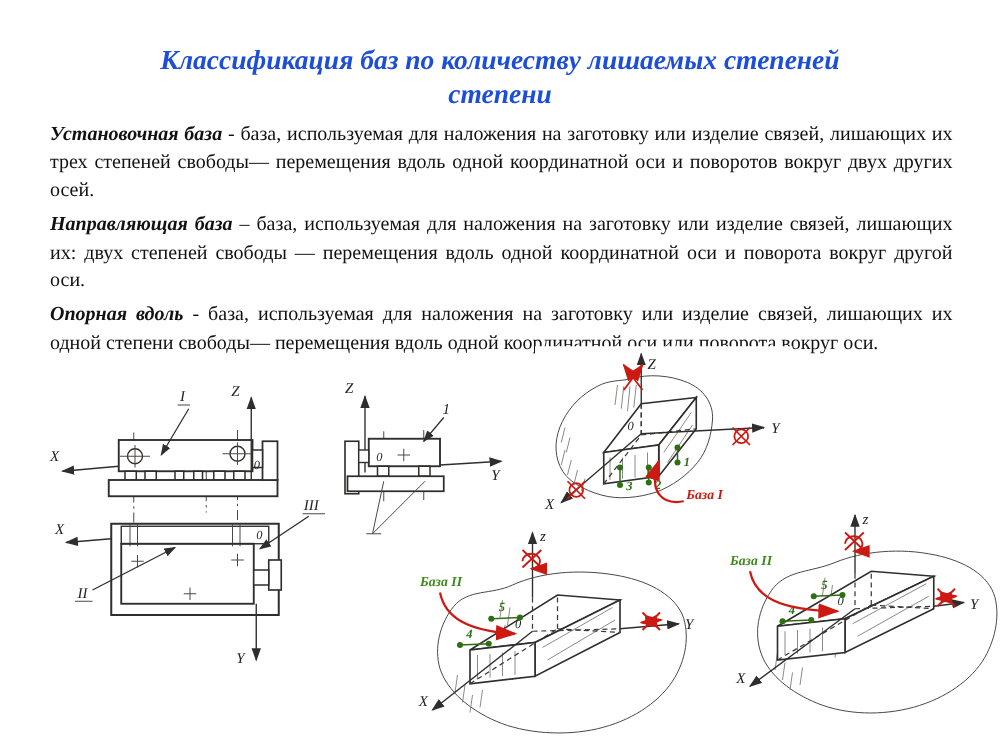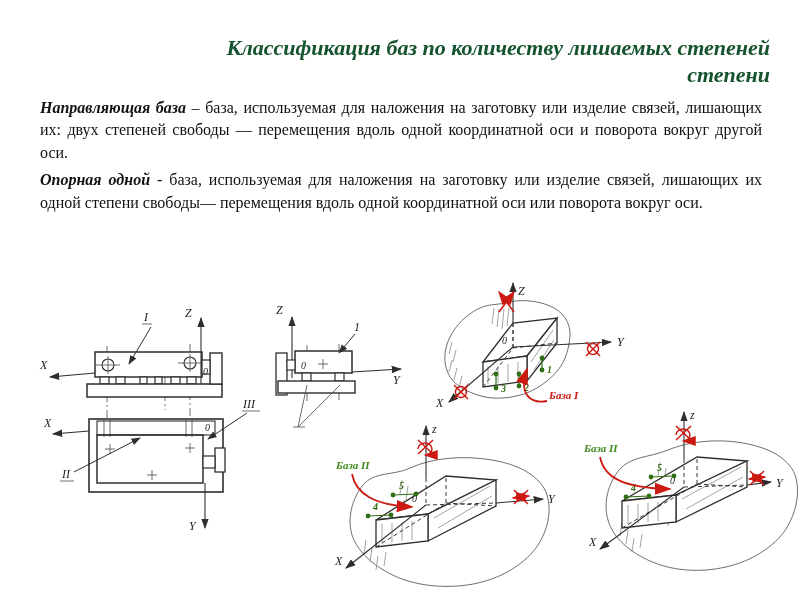--- a/index.html
+++ b/index.html
@@ -1,19 +1,19 @@
 <!DOCTYPE html>
 <html><head>
 <meta charset="utf-8">
 <style>
   html,body{margin:0;padding:0;background:#fff;}
   .slide{position:relative;width:800px;height:600px;background:#ffffff;overflow:hidden;
          font-family:"Liberation Serif",serif;color:#0b0b0b;}
-  .title{margin:34px 30px 0 30px;text-align:right;font-weight:bold;font-style:italic;
-         font-size:22px;line-height:27px;color:#14532d;}
+  .title{margin:34px 30px 0 30px;text-align:center;font-weight:bold;font-style:italic;
+         font-size:22px;line-height:27px;color:#1d4ed8;}
   .paras{margin:9px 38px 0 40px;}
   .para{margin:0 0 5px 0;font-size:16px;line-height:22.4px;text-align:justify;color:#111;}
   .para .lead{font-weight:bold;font-style:italic;}
   .figs{position:absolute;left:0;top:0;z-index:5;}
   svg text{font-family:"Liberation Serif",serif;}
   .ax{font-style:italic;font-size:12px;fill:#222;}
   .orig{font-style:italic;font-size:10px;fill:#222;}
   .datum{font-style:italic;font-size:12px;fill:#222;}
   .gnum{font-style:italic;font-size:10px;fill:#2e6f12;font-weight:bold;}
   .gcap{font-style:italic;font-size:11px;fill:#3e8a1c;font-weight:bold;}
@@ -32,22 +32,23 @@
 <body>
 
 <div class="slide">
 
   <div class="title">
     <div>Классификация баз по количеству лишаемых степеней</div>
     <div>степени</div>
   </div>
 
   <div class="paras">
+    <p class="para"><span class="lead">Установочная база</span><span> - база, используемая для наложения на заготовку или изделие связей, лишающих их трех степеней свободы— перемещения вдоль одной координатной оси и поворотов вокруг двух других осей.</span></p>
     <p class="para"><span class="lead">Направляющая база</span><span> – база, используемая для наложения на заготовку или изделие связей, лишающих их: двух степеней свободы — перемещения вдоль одной координатной оси и поворота вокруг другой оси.</span></p>
-    <p class="para"><span class="lead">Опорная одной</span><span> - база, используемая для наложения на заготовку или изделие связей, лишающих их одной степени свободы— перемещения вдоль одной координатной оси или поворота вокруг оси.</span></p>
+    <p class="para"><span class="lead">Опорная вдоль</span><span> - база, используемая для наложения на заготовку или изделие связей, лишающих их одной степени свободы— перемещения вдоль одной координатной оси или поворота вокруг оси.</span></p>
   </div>
 
   <svg class="figs" width="800" height="600" viewBox="0 0 800 600">
     <defs>
       <marker id="ab" orient="auto" markerWidth="11" markerHeight="9" refX="8.5" refY="4">
         <path d="M0,0.6 L9.5,4 L0,7.4 Z" fill="#2f2e2c"></path>
       </marker>
       <marker id="ar" orient="auto" markerWidth="11" markerHeight="9" refX="8.5" refY="4">
         <path d="M0,0.6 L9.5,4 L0,7.4 Z" fill="#cc1a12"></path>
       </marker>

